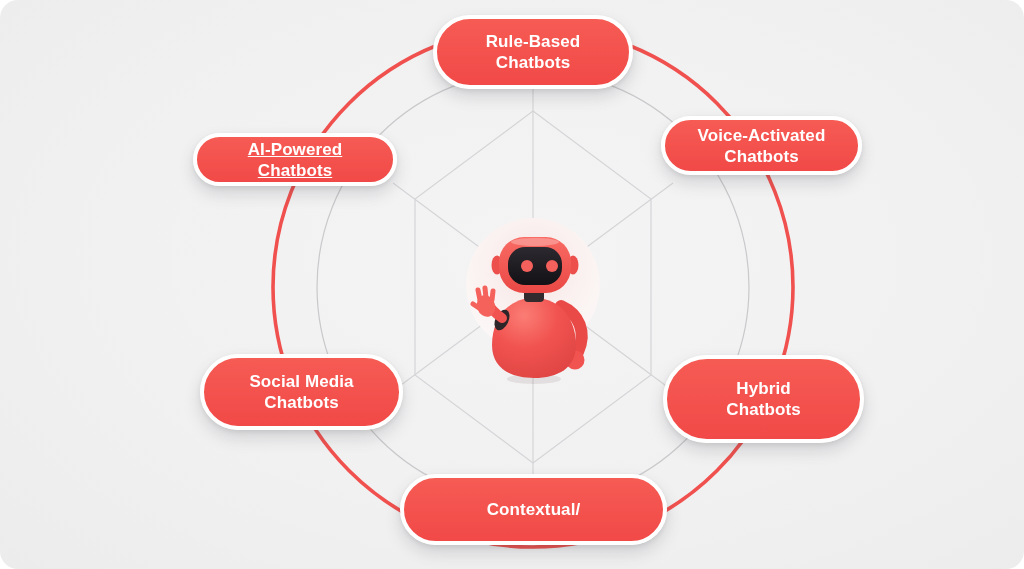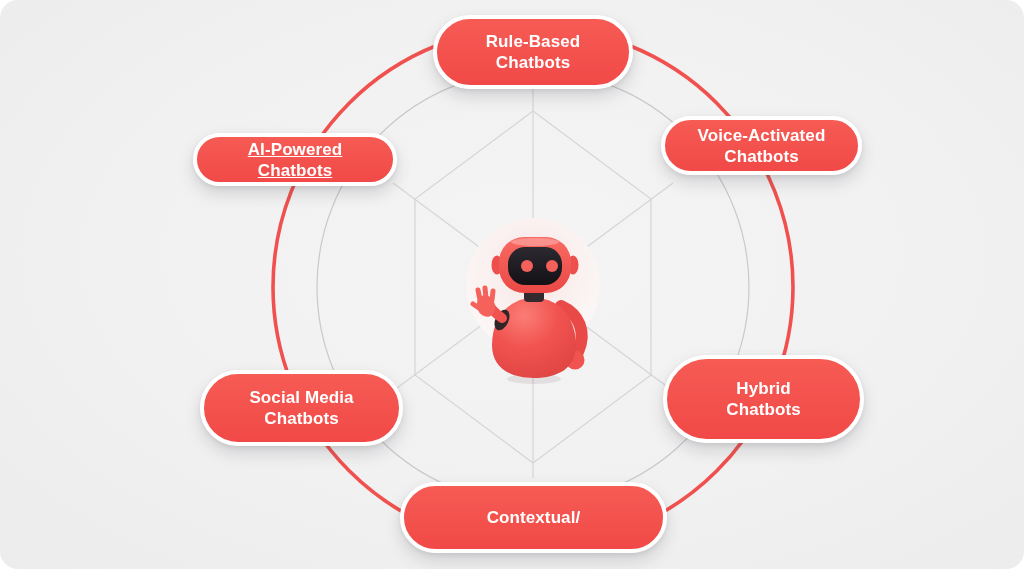--- a/index.html
+++ b/index.html
@@ -37,22 +37,22 @@
     font-weight: 700;
     font-size: 17px;
     line-height: 21px;
     letter-spacing: 0.1px;
     text-align: center;
   }
   .pill span { display: block; }
   .pill-rule-based   { left: 433px; top: 15px;  width: 200px; height: 74px; }
   .pill-voice        { left: 661px; top: 116px; width: 201px; height: 59px; }
   .pill-hybrid       { left: 663px; top: 355px; width: 201px; height: 88px; }
-  .pill-contextual   { left: 400px; top: 474px; width: 267px; height: 71px; margin-top: 8px; }
-  .pill-social       { left: 200px; top: 354px; width: 203px; height: 76px; margin-top: 16px; }
+  .pill-contextual   { left: 400px; top: 474px; width: 267px; height: 71px; }
+  .pill-social       { left: 200px; top: 354px; width: 203px; height: 76px; }
   .pill-ai           { left: 193px; top: 133px; width: 204px; height: 53px; text-decoration: underline; }
 </style>
 </head>
 <body>
 
 <div class="stage">
 
   <svg class="diagram-svg" viewBox="0 0 1024 569">
     <defs>
       <radialGradient id="haloG" cx="50%" cy="38%" r="70%">

